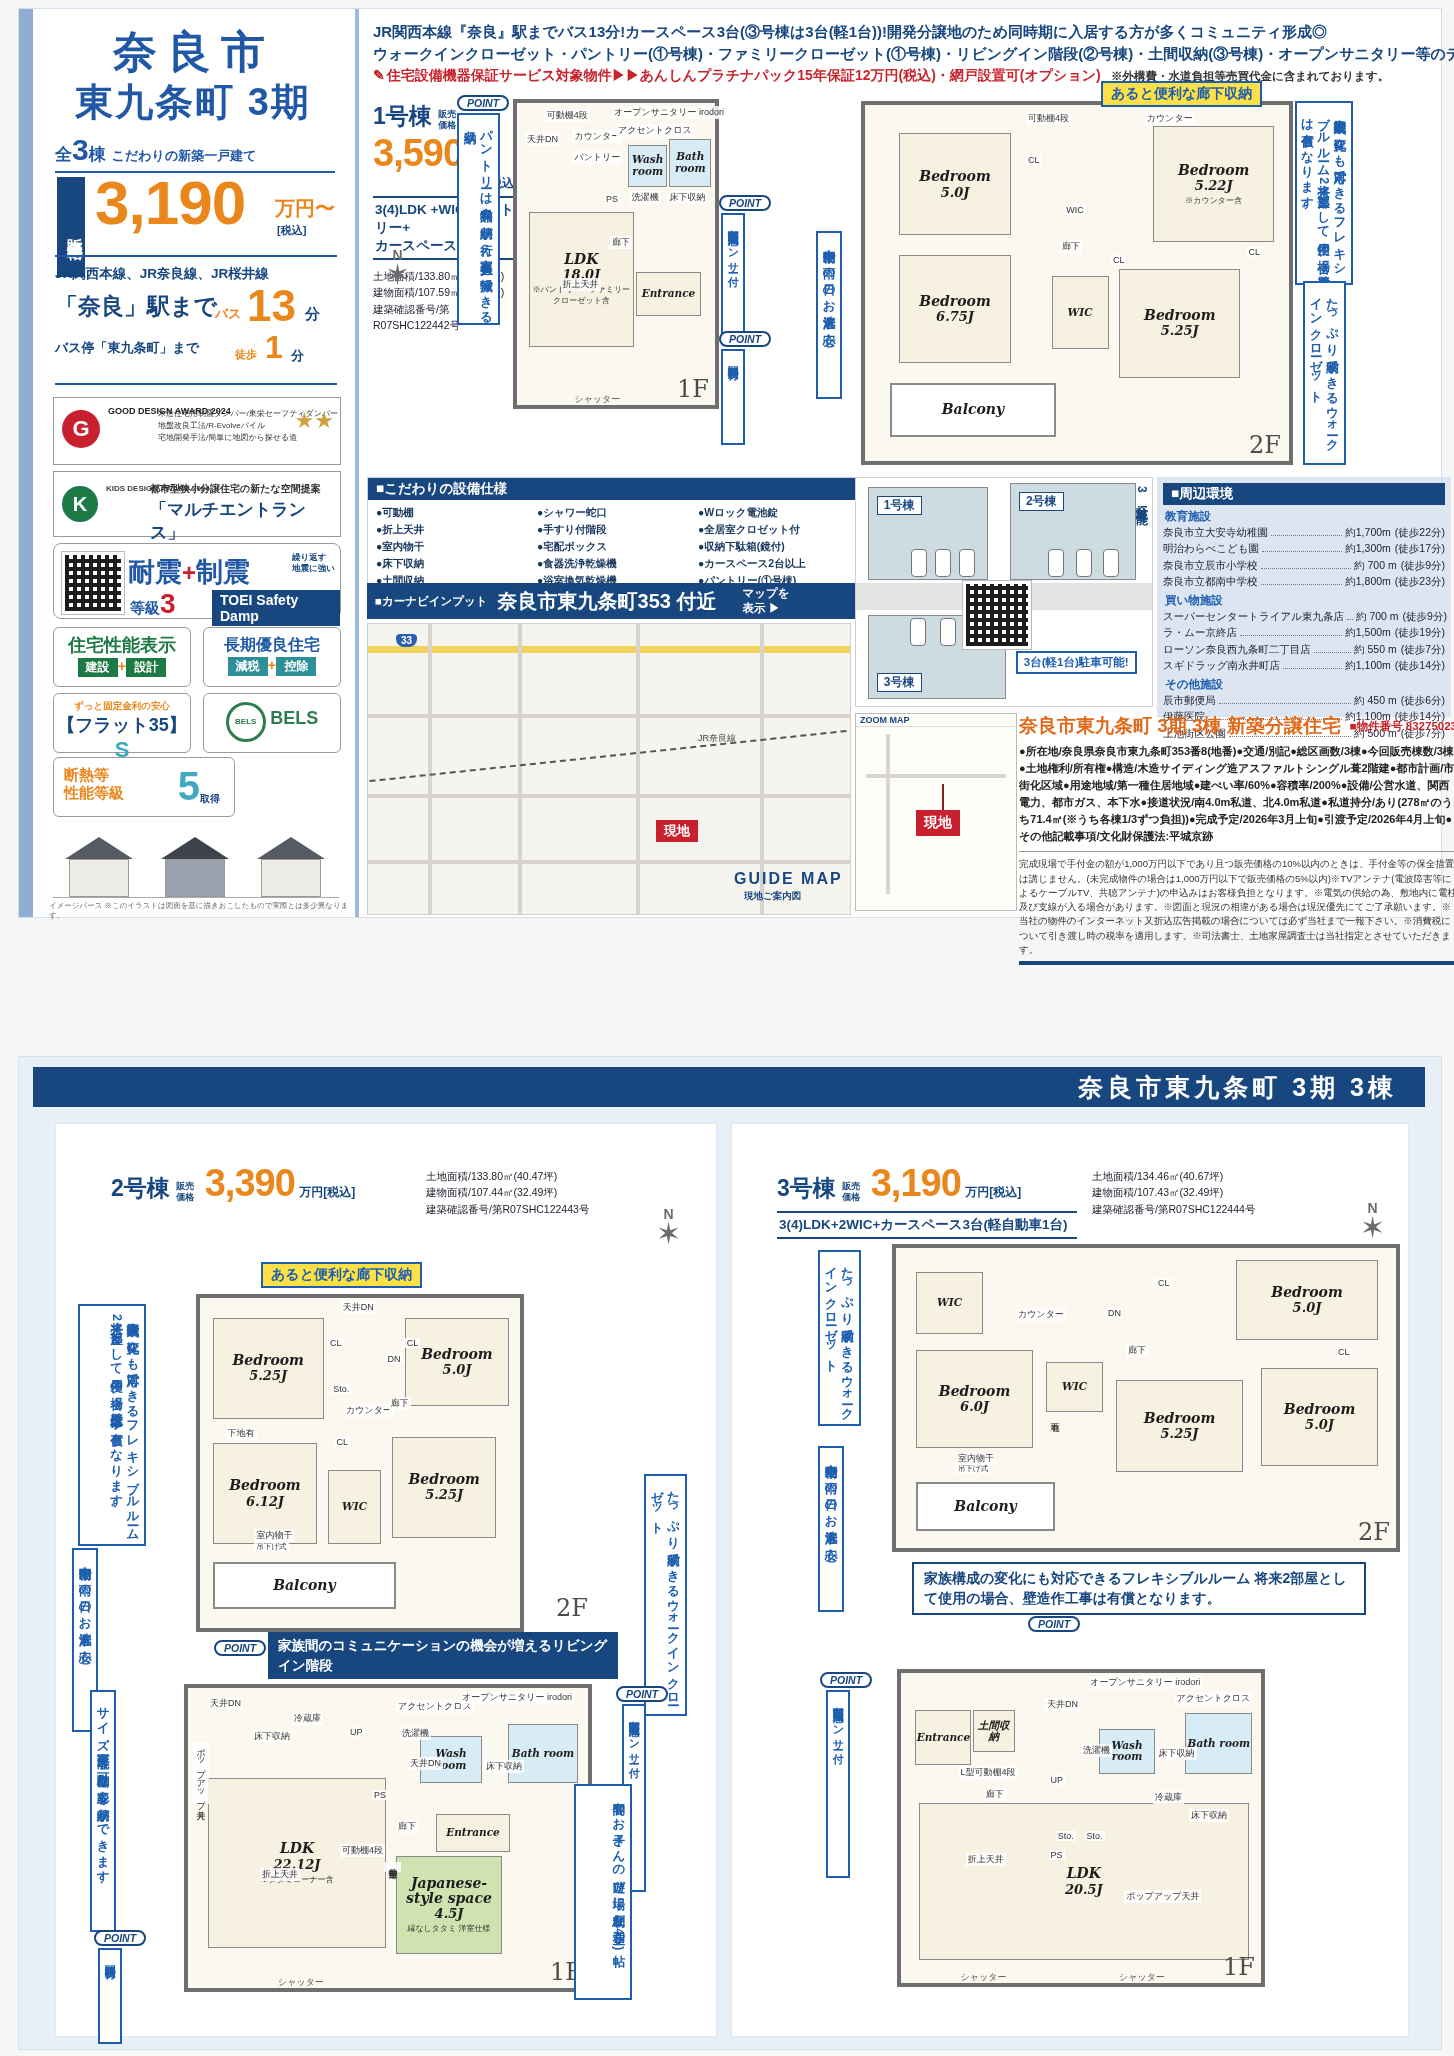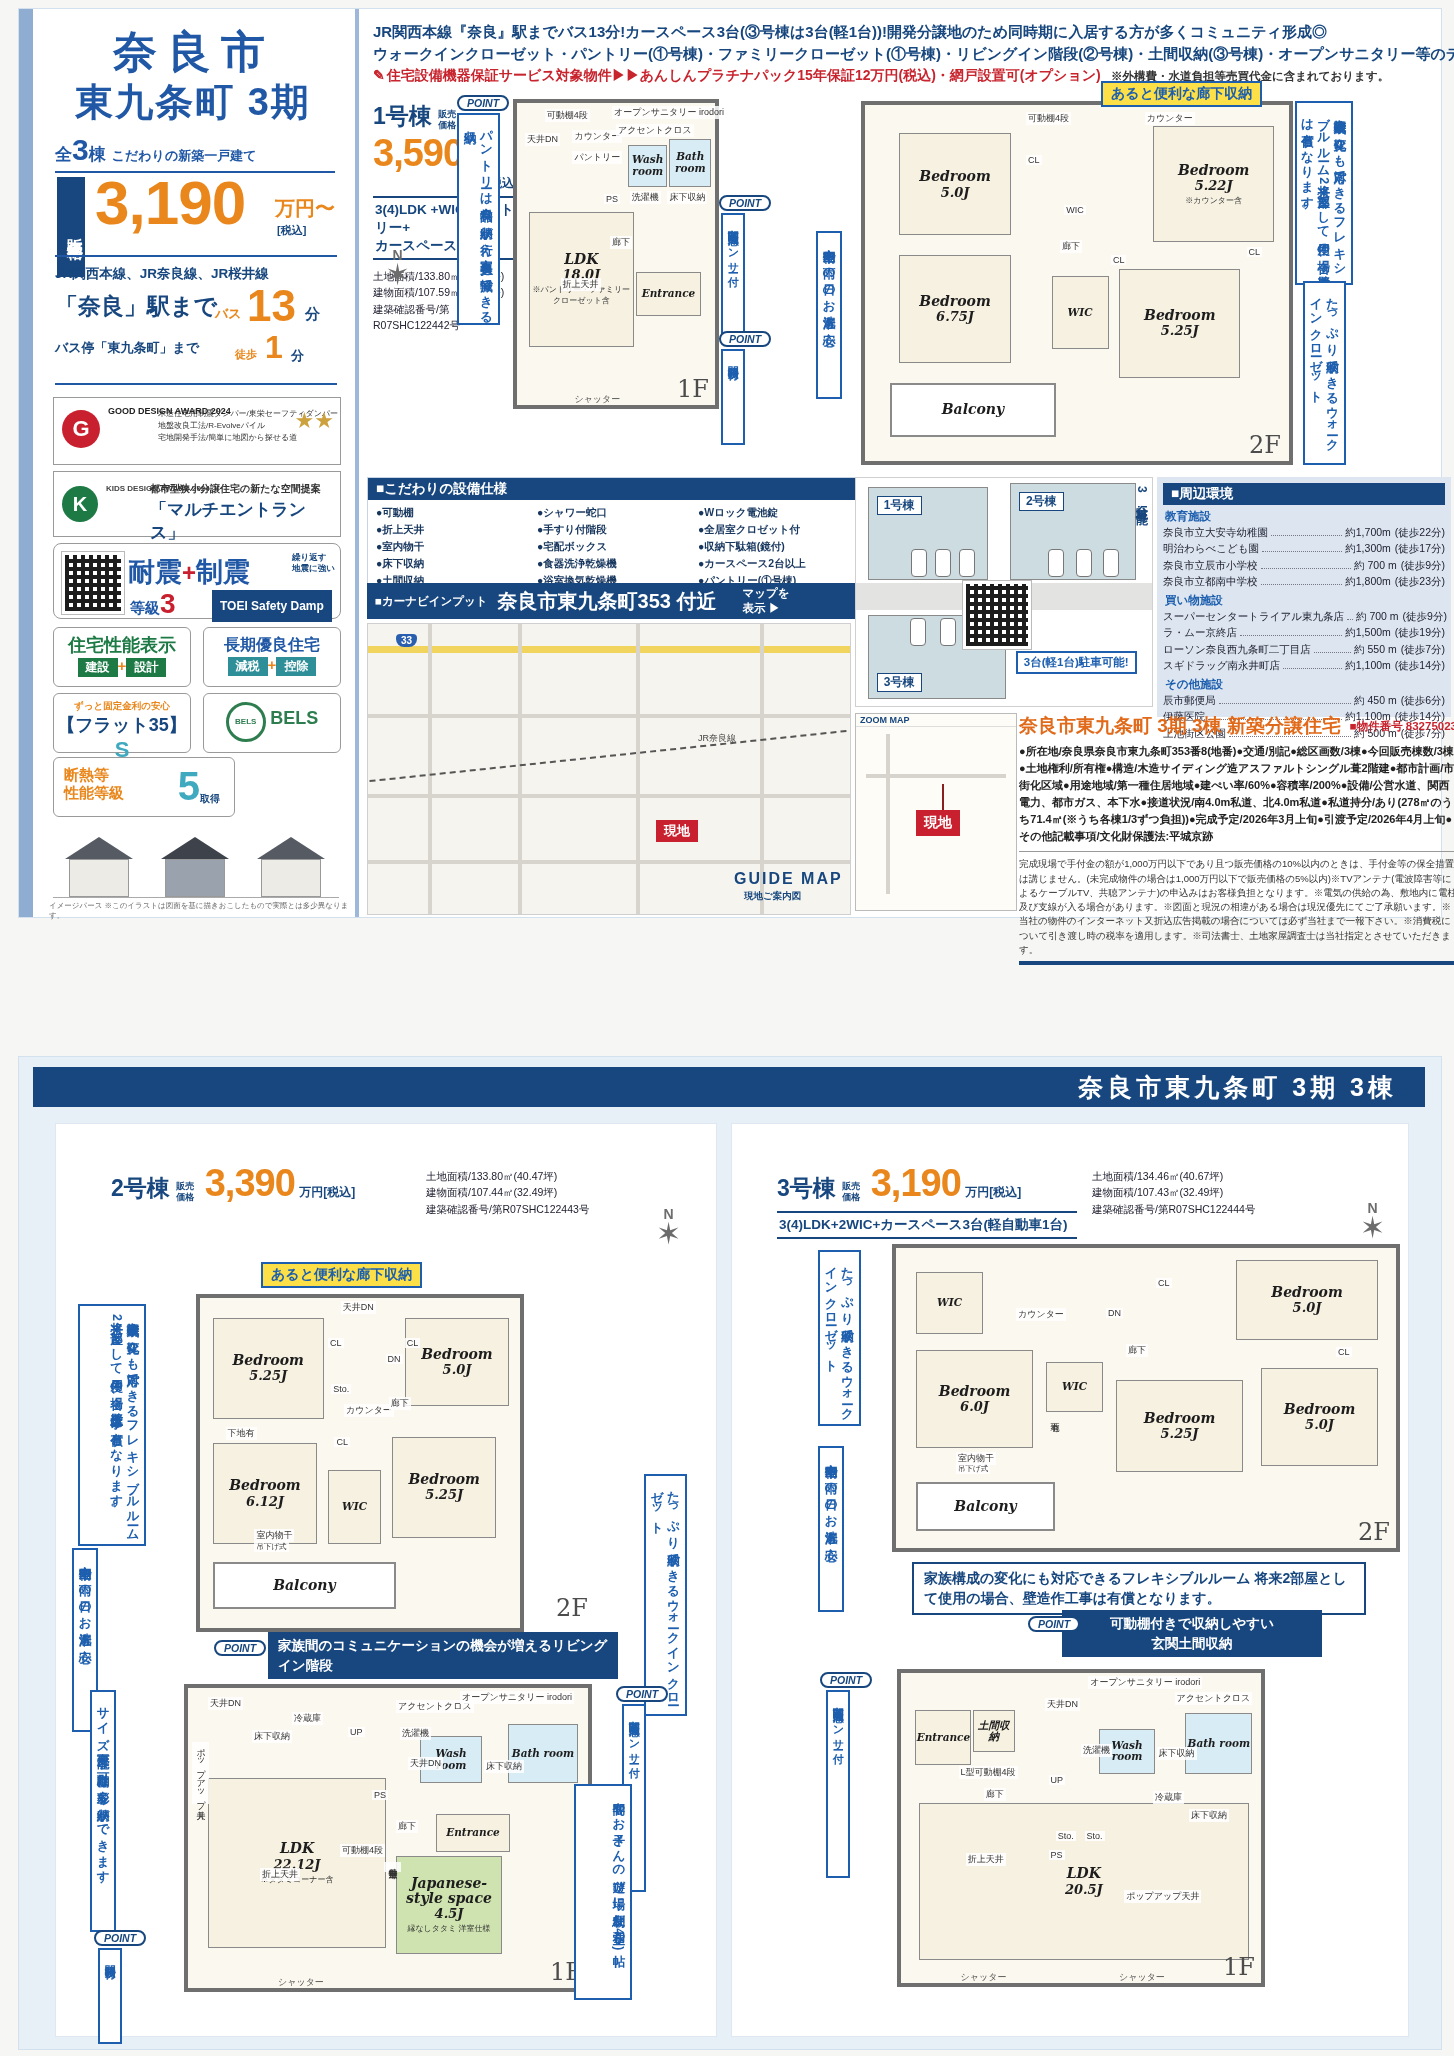--- a/index.html
+++ b/index.html
@@ -41,21 +41,21 @@
   .kd-logo{position:absolute;left:8px;top:14px;width:36px;height:36px;border-radius:50%;background:#1d7a45;color:#fff;font-weight:bold;font-size:20px;text-align:center;line-height:36px;}
   .kd-t{position:absolute;left:52px;top:12px;font-size:8px;font-weight:bold;color:#444;line-height:1.3;}
   .kd-l1{position:absolute;left:96px;top:10px;font-size:10px;font-weight:bold;color:#333;}
   .kd-l2{position:absolute;left:96px;top:26px;font-size:17px;font-weight:bold;color:#17477e;}
   .qr{background:repeating-linear-gradient(0deg,#1c1c1c 0 4px,transparent 4px 8px),repeating-linear-gradient(90deg,#1c1c1c 0 4px,#fff 4px 8px);border:3px solid #fff;outline:1px solid #bbb;}
   .ts-a{font-size:27px;font-weight:bold;color:#2058a6;}
   .ts-plus{font-size:24px;font-weight:bold;color:#c8202e;}
   .ts-g1{font-size:15px;font-weight:bold;color:#2058a6;}
   .ts-g2{font-size:28px;font-weight:bold;color:#c8202e;}
   .ts-note{font-size:8.5px;font-weight:bold;color:#17477e;line-height:1.3;}
-  .ts-brand{background:#17477e;color:#fff;font-weight:bold;font-size:12px;padding:9px 8px;}
+  .ts-brand{background:#17477e;color:#fff;font-weight:bold;font-size:14px;padding:2px 8px;}
   .chipbox{position:absolute;width:136px;height:58px;border:1.5px solid #9a9a9a;border-radius:6px;background:#fff;text-align:center;}
   .chip{display:inline-block;color:#fff;font-weight:bold;font-size:12px;padding:1px 8px;}
   .chip-plus{color:#e9871c;font-weight:bold;font-size:15px;}
   .sh-t{font-size:18px;font-weight:bold;color:#1d7a45;margin-top:5px;}
   .ck-t{font-size:16px;font-weight:bold;color:#2058a6;margin-top:7px;}
   .fl-note{font-size:9.5px;font-weight:bold;color:#e9871c;margin-top:6px;}
   .fl-t{font-size:18px;font-weight:bold;color:#17477e;}
   .fl-s{font-size:22px;font-weight:bold;color:#3fa9bf;}
   .bels-logo{display:inline-block;width:34px;height:34px;border-radius:50%;border:3px solid #2e7d4f;color:#2e7d4f;font-size:8px;font-weight:bold;line-height:34px;text-align:center;margin-top:8px;}
   .bels-t{font-size:18px;font-weight:bold;color:#2e7d4f;}
@@ -721,21 +721,20 @@
             <div class="tag " style="left: 88%; top: 33%;">CL</div>
             <div class="tag v" style="left: 30%; top: 56%;">下地有</div>
             <div class="tag " style="left: 12%; top: 68%;">室内物干</div>
             <div class="tag xs" style="left: 12%; top: 72%;">吊下げ式</div>
           </div>
         <div class="floor-label" style="right:6px;bottom:2px;">2F</div>
       </div>
       <div class="wbox" style="left:180px;top:438px;width:430px;">家族構成の変化にも対応できるフレキシブルルーム 将来2部屋として使用の場合、壁造作工事は有償となります。</div>
 
       <div class="point" style="left:296px;top:492px;">POINT</div>
-      <div class="nbox" style="left:330px;top:486px;width:240px;text-align:center;"><span>可動棚付きで収納しやすい</span><br><span>玄関土間収納</span></div>
 
       <div class="point" style="left:88px;top:548px;">POINT</div>
       <div class="vbox" style="left:94px;top:566px;height:172px;font-size:11px;">玄関照明人感センサー付</div>
       <div class="plan" style="left:165px;top:545px;width:360px;height:310px;">
         <div>
             <div class="room sm" style="left: 4%; top: 12%; width: 15%; height: 17%;">
               <div class="rn">Entrance</div>
             </div>
             <div class="room sm" style="left: 20%; top: 12%; width: 11%; height: 13%;">
               <div class="rn">土間収納</div>

